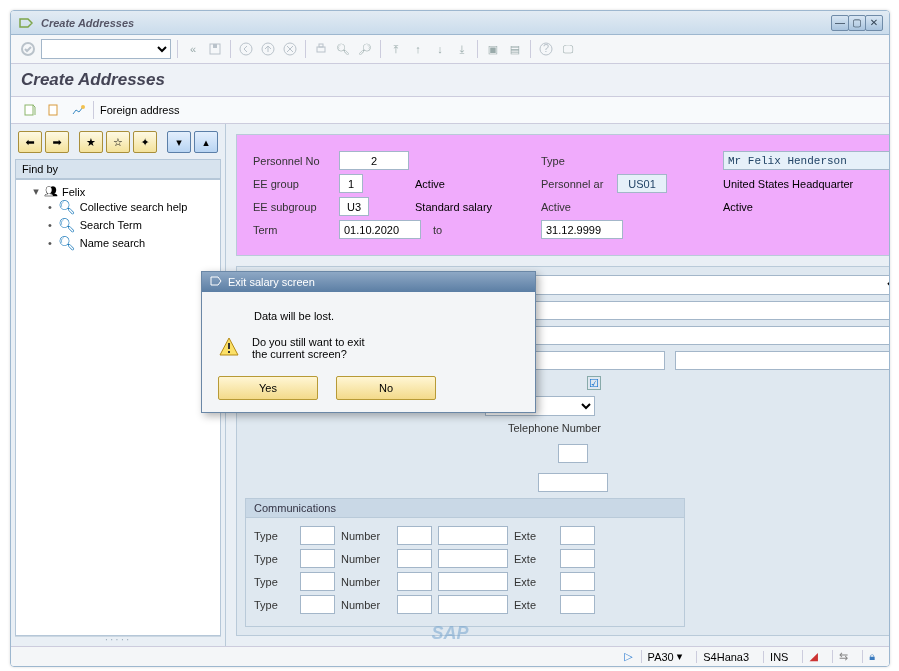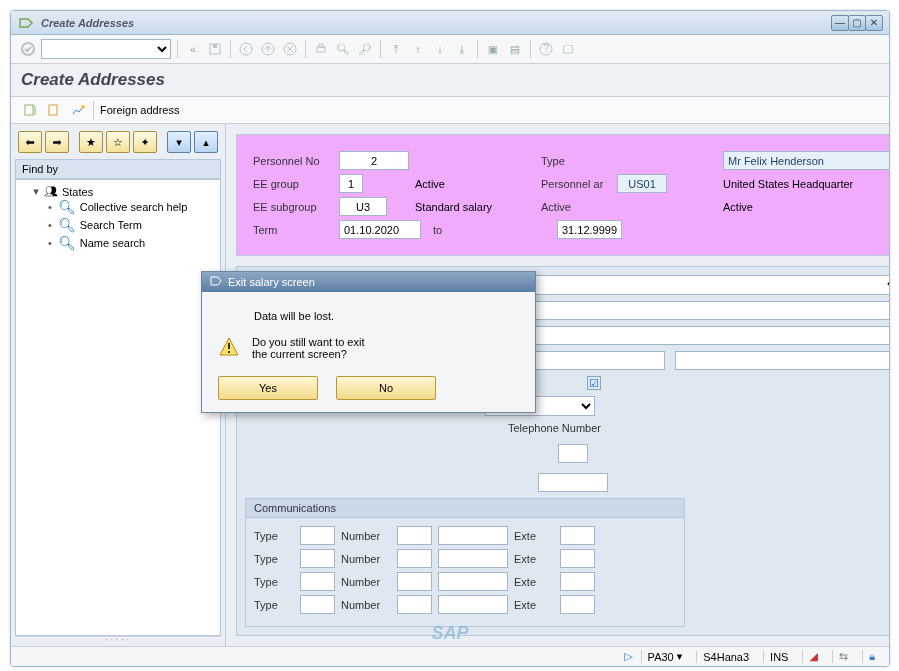--- a/index.html
+++ b/index.html
@@ -178,21 +178,21 @@
         <span class="navbtn blue">▾</span>
         <span class="navbtn blue">▴</span>
       </div>
       <div class="findby">Find by</div>
       <div class="tree">
         <ul>
           <li>
             <div class="row">
               <span class="bullet">▾</span>
               <span>👥︎</span>
-              <span>States</span>
+              <span>Felix</span>
             </div>
             <ul>
               <li>
                   <div class="row">
                     <span class="bullet">•</span>
                     <span class="binoc">🔍︎</span>
                     <span>Collective search help</span>
                   </div>
                 </li>
               <li>
@@ -217,40 +217,40 @@
     </div>
 
     <div class="main">
       <div class="form">
         <div class="grid">
           <span class="lbl">Personnel No</span>
           <input class="txt center" style="width: 70px;" value="2">
           <span></span>
           <span class="lbl">Type</span>
           <span></span>
-          <input class="txt ro" readonly="" style="width: 170px;" value="Mr Felix Henderson">
+          <input class="txt ro" readonly="" style="width: 170px; font-family: Liberation Mono, monospace;" value="Mr Felix Henderson">
 
           <span class="lbl">EE group</span>
           <input class="txt center" style="width: 24px;" value="1">
           <span>Active</span>
           <span class="lbl">Personnel ar</span>
           <input class="txt ro center" readonly="" style="width: 50px;" value="US01">
           <span>United States Headquarter</span>
 
           <span class="lbl">EE subgroup</span>
-          <input class="txt center" style="width: 48px;" value="U3">
+          <input class="txt center" style="width: 30px;" value="U3">
           <span>Standard salary</span>
           <span class="lbl">Active</span>
           <span></span>
           <span>Active</span>
 
           <span class="lbl">Term</span>
           <input class="txt" style="width: 82px;" value="01.10.2020">
           <span class="lbl" style="padding-left:18px">to</span>
-          <input class="txt" style="width: 65px; margin-left: 16px;" value="31.12.9999">
+          <input class="txt" style="width: 82px;" value="31.12.9999">
           <span></span>
             <span></span>
         </div>
       </div>
 
       <div class="group">
         <div style="display:flex;gap:10px;align-items:center;margin-bottom:6px;">
           <span style="width:230px"></span>
           <div style="flex:1;position:relative">
             <select class="dd" style="width:100%">

